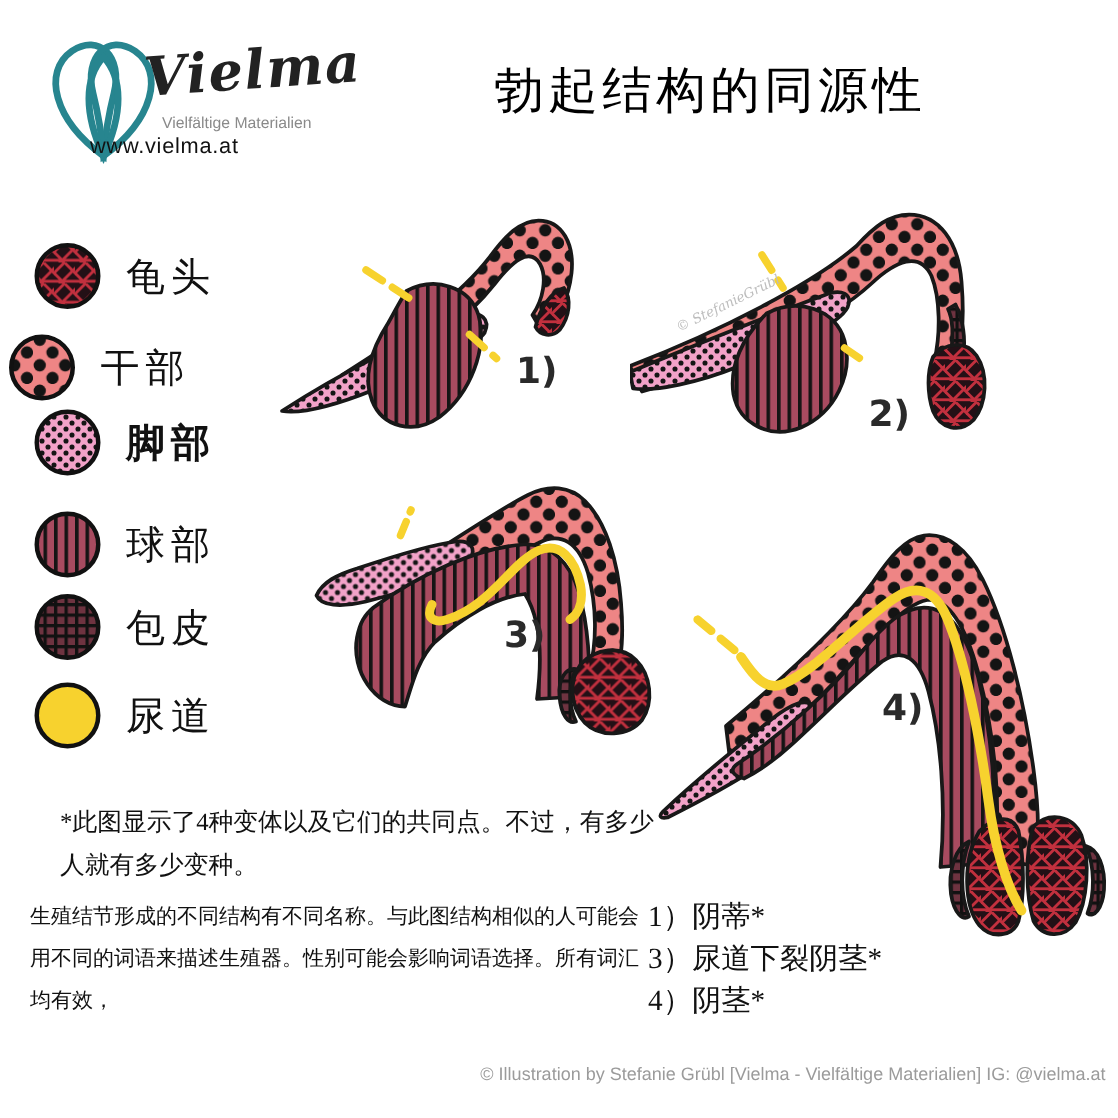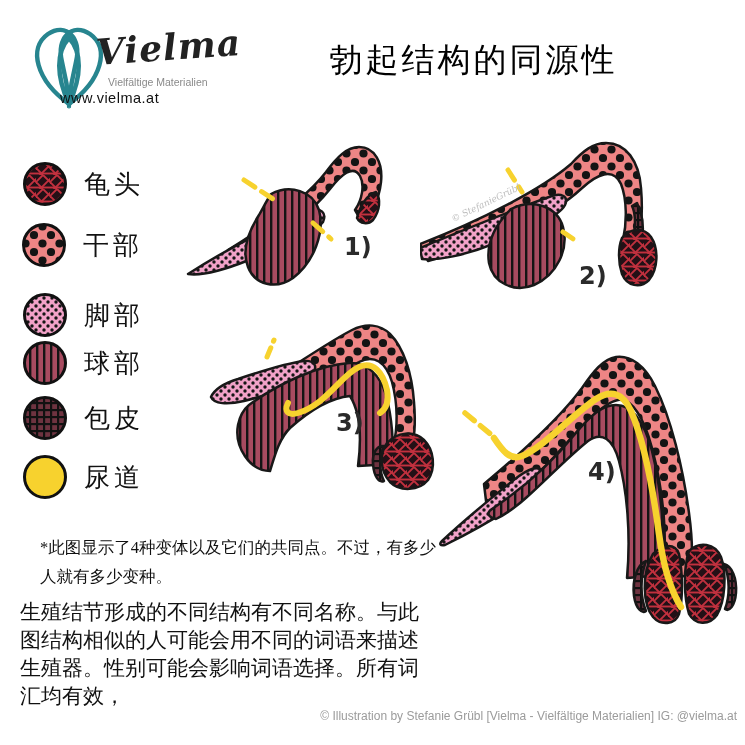--- a/index.html
+++ b/index.html
@@ -27,21 +27,21 @@
   
   .fig-label{
     font-family:"DejaVu Sans",sans-serif;font-weight:700;font-size:24px;color:#2a2a2a;
   }
   .watermark{
     font-family:"DejaVu Serif",serif;font-style:italic;font-size:9px;color:#bdbdbd;
     transform:rotate(-26deg);white-space:nowrap;
   }
   
   .footnote{left:20px;top:533px;width:412px;font-size:16.5px;line-height:29px;color:#111;margin-left:20px;}
-  .paragraph{left:20px;top:598px;width:414px;font-size:21px;line-height:28px;color:#111;}
+  .paragraph{left:20px;top:598px;width:414px;font-size:14px;line-height:28px;color:#111;}
   .variant-list{left:432px;top:598px;width:300px;font-size:19.5px;line-height:28px;color:#111;}
   .variant-list .vitem{margin-bottom:0;}
   .credit{
     right:8px;top:709px;font-family:"Liberation Sans",sans-serif;font-size:12px;color:#9b9b9b;
   }
   svg{display:block;}
 </style>
 </head>
 <body>
 
@@ -91,27 +91,27 @@
 <div class="abs brand-url">www.vielma.at</div>
 
 <h1 class="abs page-title" style="margin:0;font-family:Liberation Serif, serif;">勃起结构的同源性</h1>
 
 <div class="abs legend-row" style="left:22px;top:161px;">
   <svg width="46" height="46">
       <circle cx="23" cy="23" r="20.5" fill="url(#pat-glans)" stroke="#111" stroke-width="3"></circle>
     </svg>
   <span class="legend-label">龟头</span>
 </div>
-<div class="abs legend-row" style="left:21px;top:222px;">
+<div class="abs legend-row" style="left:5px;top:222px;">
   <svg width="46" height="46">
       <circle cx="23" cy="23" r="20.5" fill="url(#pat-shaft)" stroke="#111" stroke-width="3"></circle>
     </svg>
   <span class="legend-label">干部</span>
 </div>
-<div class="abs legend-row" style="left:22px;top:292px;">
+<div class="abs legend-row" style="left:22px;top:272px;font-weight:bold;">
   <svg width="46" height="46">
       <circle cx="23" cy="23" r="20.5" fill="url(#pat-crura)" stroke="#111" stroke-width="3"></circle>
     </svg>
   <span class="legend-label">脚部</span>
 </div>
 <div class="abs legend-row" style="left:22px;top:340px;">
   <svg width="46" height="46">
       <circle cx="23" cy="23" r="20.5" fill="url(#pat-bulb)" stroke="#111" stroke-width="3"></circle>
     </svg>
   <span class="legend-label">球部</span>
@@ -184,15 +184,18 @@
   </g>
   <path d="M 64 110 C 72 122, 80 133, 92 128 C 114 119, 142 87, 166 71 C 181 61, 193 65, 201 83 C 213 111, 223 161, 229 206 C 233 236, 241 263, 251 279" fill="none" stroke="#f7d22e" stroke-width="6.5" stroke-linecap="round"></path>
   <path d="M 35 85 L 64 109" fill="none" stroke="#f7d22e" stroke-width="5.5" stroke-linecap="round" stroke-dasharray="12 8"></path>
 </svg>
 <div class="abs fig-label" style="left:588px;top:458px;">4)</div>
 
 <div class="abs footnote">*此图显示了4种变体以及它们的共同点。不过，有多少人就有多少变种。</div>
 <div class="abs paragraph">生殖结节形成的不同结构有不同名称。与此图结构相似的人可能会用不同的词语来描述生殖器。性别可能会影响词语选择。所有词汇均有效，</div>
 
 <div class="abs variant-list">
+  <div class="vitem">1）阴蒂*</div>
+  <div class="vitem">3）尿道下裂阴茎*</div>
+  <div class="vitem">4）阴茎*</div>
 </div>
 
 <div class="abs credit">© Illustration by Stefanie Grübl [Vielma - Vielfältige Materialien] IG: @vielma.at</div>
 
 </body></html>

